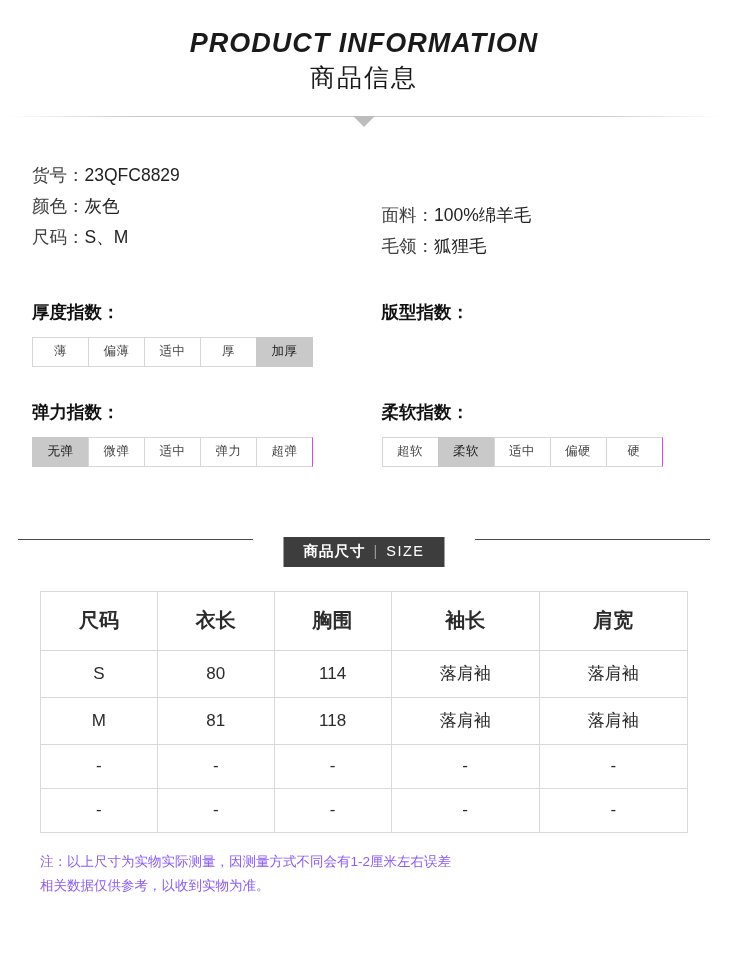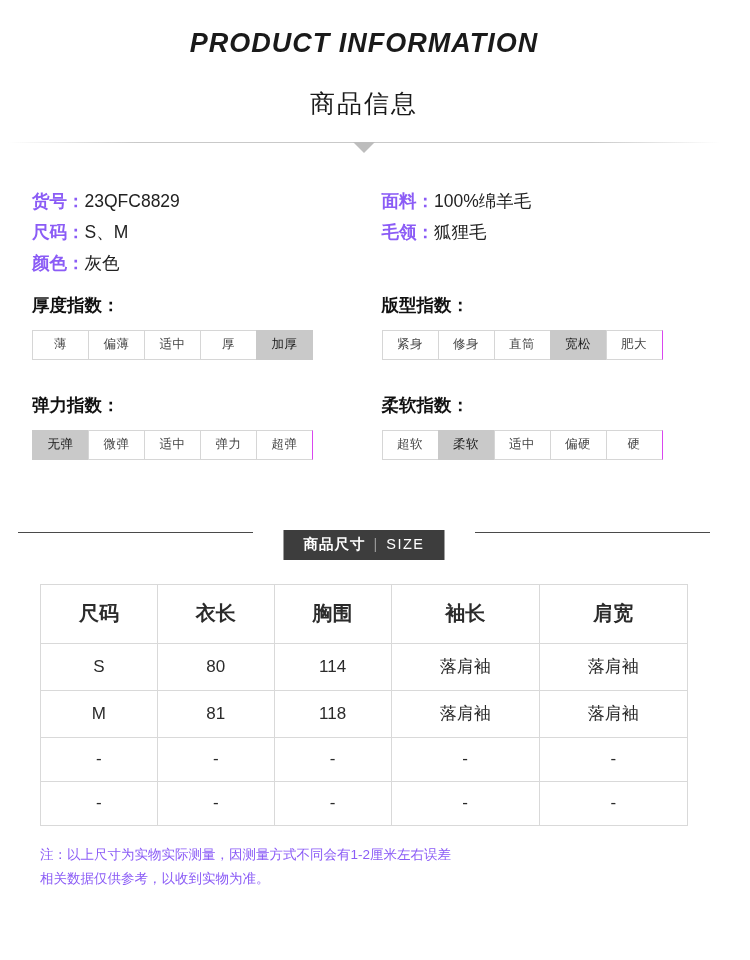--- a/index.html
+++ b/index.html
@@ -30,21 +30,21 @@
     font-size: 27px;
     font-weight: bold;
     font-style: italic;
     letter-spacing: 1px;
     color: #1a1a1a;
     font-family: "Liberation Sans", sans-serif;
   }
   .header .title-cn {
     font-size: 25px;
     color: #1a1a1a;
-    margin-top: 28px;
+    margin-top: 2px;
     letter-spacing: 2px;
   }
 
   .divider-wrap {
     margin-top: 22px;
     position: relative;
     height: 22px;
   }
   .divider-line {
     position: absolute;
@@ -70,38 +70,39 @@
   .info {
     margin-top: 22px;
     padding: 0 30px 0 32px;
     display: flex;
   }
   .info-col {
     width: 50%;
   }
   .info-col.right {
     padding-left: 33px;
+    margin-top: 40px;
   }
   .info-row {
     font-size: 17.5px;
     color: #222;
     line-height: 31px;
     white-space: nowrap;
   }
   .info-label {
-    font-weight: bold;
-    color: #8b5cf6;
+    font-weight: normal;
+    color: #404040;
   }
   .info-value {
     color: #222;
   }
 
   
   .indices {
-    margin-top: 14px;
+    margin-top: 38px;
     padding: 0 30px 0 32px;
   }
   .index-row {
     display: flex;
   }
   .index-row + .index-row {
     margin-top: 33px;
   }
   .index-block {
     width: 50%;
@@ -223,24 +224,24 @@
     <div class="divider-line"></div>
     <div class="divider-caret"></div>
   </div>
 
   <div class="info">
     <div class="info-col left">
       <div class="info-row">
         <span class="info-label">货号：</span><span class="info-value">23QFC8829</span>
       </div>
       <div class="info-row">
+        <span class="info-label">颜色：</span><span class="info-value">灰色</span>
+      </div>
+      <div class="info-row">
         <span class="info-label">尺码：</span><span class="info-value">S、M</span>
-      </div>
-      <div class="info-row">
-        <span class="info-label">颜色：</span><span class="info-value">灰色</span>
       </div>
     </div>
     <div class="info-col right">
       <div class="info-row">
         <span class="info-label">面料：</span><span class="info-value">100%绵羊毛</span>
       </div>
       <div class="info-row">
         <span class="info-label">毛领：</span><span class="info-value">狐狸毛</span>
       </div>
     </div>
@@ -254,27 +255,20 @@
         <div class="scale">
           <div class="scale-item">薄</div>
           <div class="scale-item">偏薄</div>
           <div class="scale-item">适中</div>
           <div class="scale-item">厚</div>
           <div class="scale-item active">加厚</div>
         </div>
       </div>
       <div class="index-block right">
         <div class="index-title">版型指数：</div>
-        <div class="scale">
-          <div class="scale-item">紧身</div>
-          <div class="scale-item">修身</div>
-          <div class="scale-item">直筒</div>
-          <div class="scale-item active">宽松</div>
-          <div class="scale-item">肥大</div>
-        </div>
       </div>
     </div>
 
     <div class="index-row">
       <div class="index-block left">
         <div class="index-title">弹力指数：</div>
         <div class="scale">
           <div class="scale-item active">无弹</div>
           <div class="scale-item">微弹</div>
           <div class="scale-item">适中</div>

